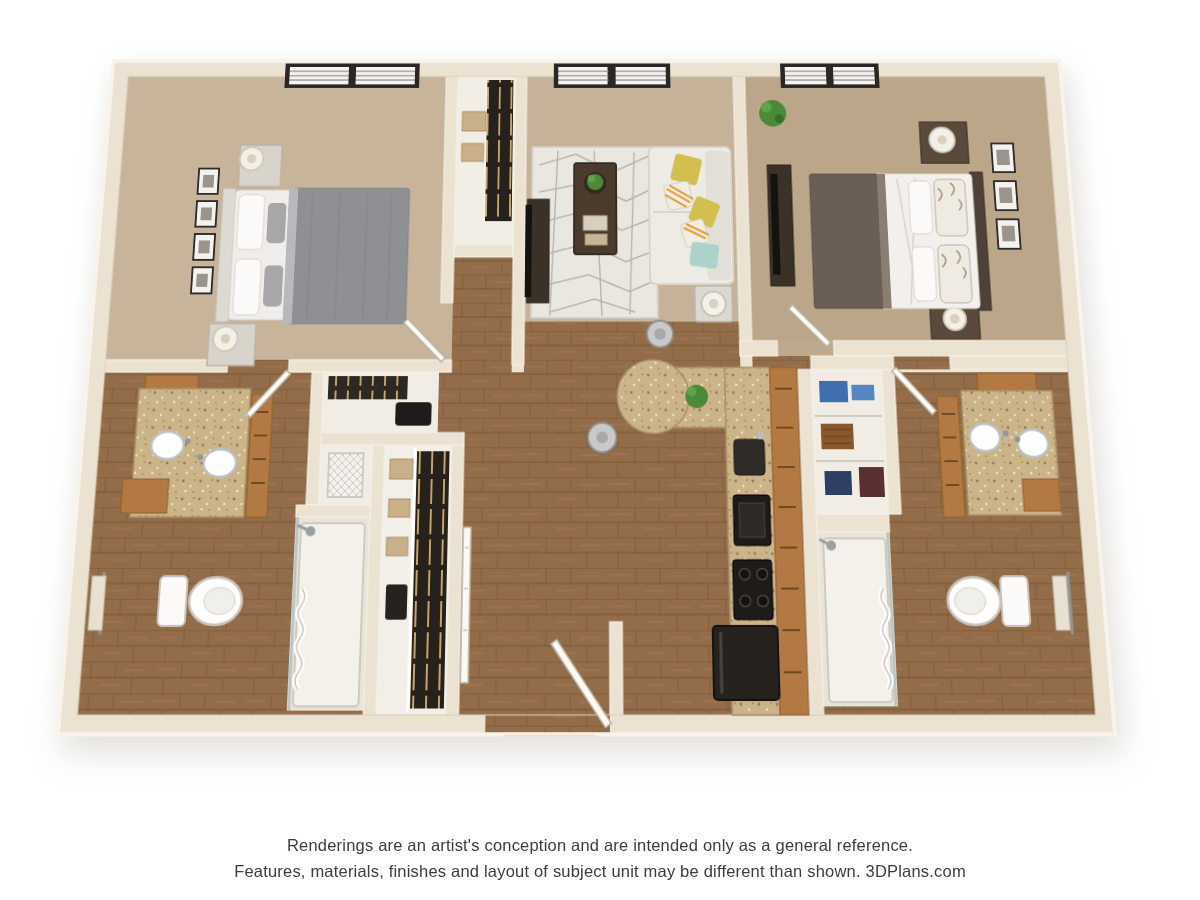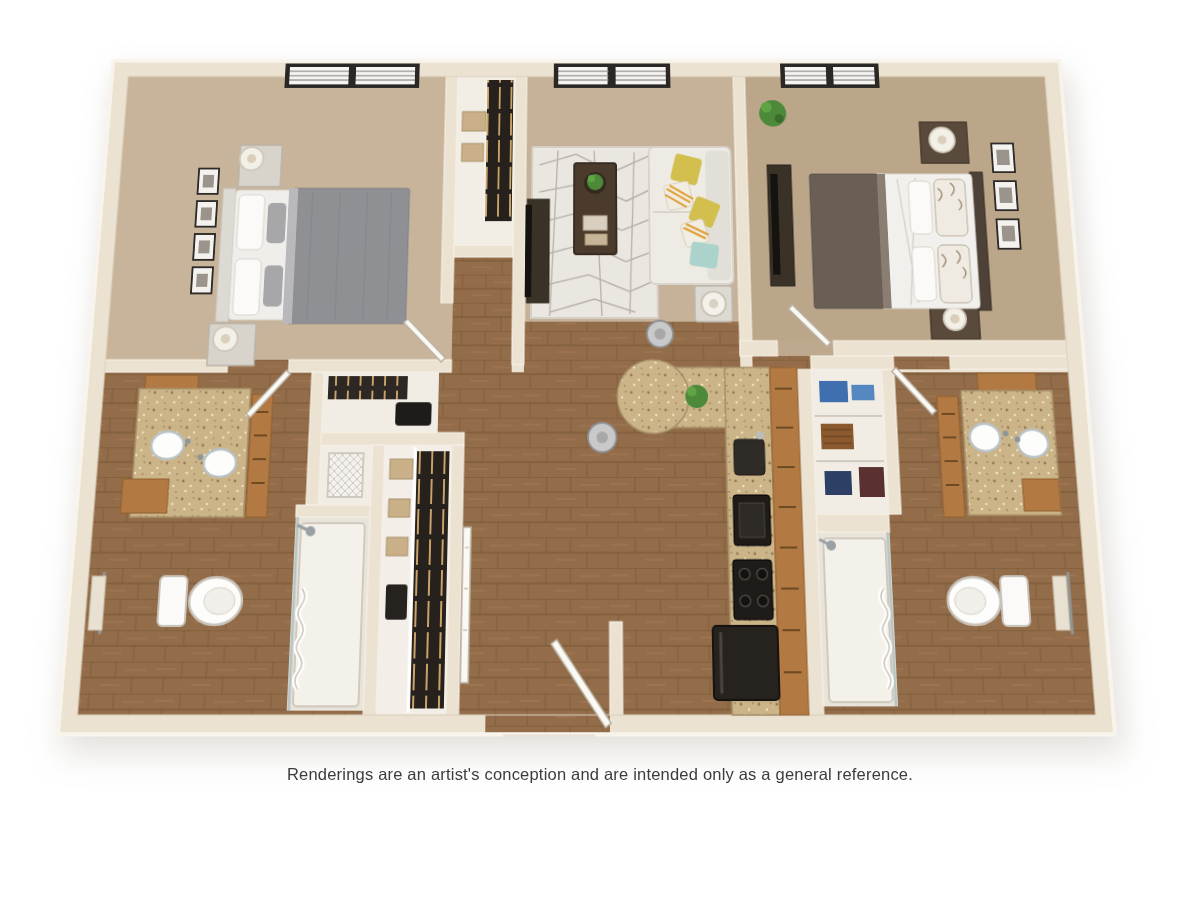--- a/index.html
+++ b/index.html
@@ -9,21 +9,21 @@
     font-family:"Liberation Sans", sans-serif;
   }
   .plan-wrap{
     position:absolute;left:55px;top:29px;width:1063px;height:700px;
     transform-origin:50% 50%;
     transform:perspective(1400px) rotateX(13deg) scaleX(0.943) scaleY(0.99);
     filter:drop-shadow(6px 14px 16px rgba(90,75,55,0.18));
   }
   .plan-wrap svg{display:block;}
   .disclaimer{
-    position:absolute;left:0;top:761px;width:1200px;
+    position:absolute;left:0;top:832px;width:1200px;
     text-align:center;color:#3c3c3c;font-size:16.5px;line-height:26px;
     letter-spacing:0.2px;
   }
 </style>
 </head>
 <body>
 
 <div class="plan-wrap">
 <svg width="1063" height="700" viewBox="0 0 1063 700" xmlns="http://www.w3.org/2000/svg">
   <defs>
@@ -405,13 +405,14 @@
     <path d="M406,520H410 M406,560H410 M406,600H410" stroke="#d8d2c4" stroke-width="2"></path>
   </g>
   <g transform="translate(553,690) rotate(-35)">
     <rect x="-3" y="-96" width="7" height="96" fill="#fbf9f4" stroke="#b9b2a4" stroke-width="1.5"></rect>
   </g>
 </svg>
 </div>
 
 <div class="disclaimer">
   <div>Renderings are an artist's conception and are intended only as a general reference.</div>
+  <div>Features, materials, finishes and layout of subject unit may be different than shown. 3DPlans.com</div>
 </div>
 
 </body></html>

